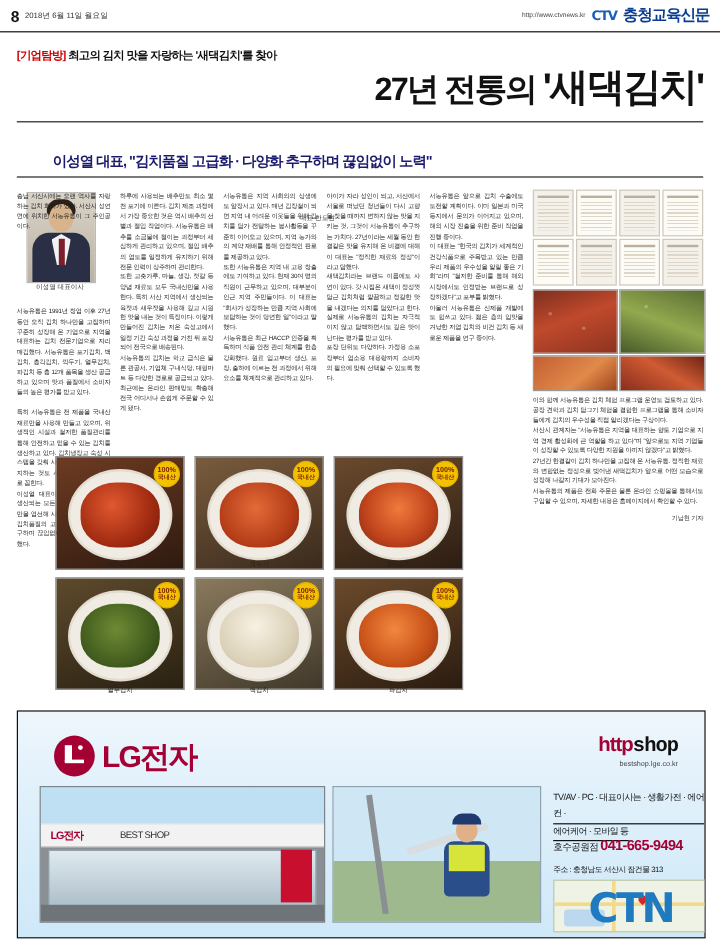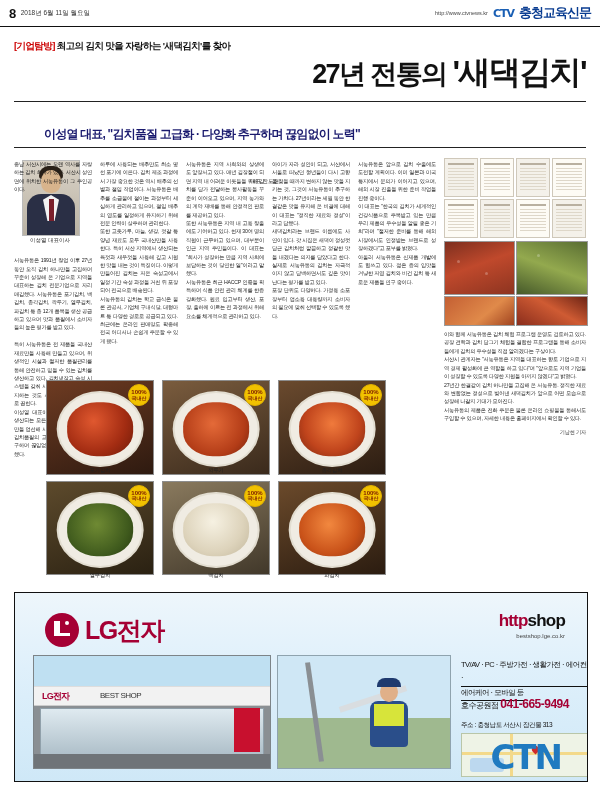--- a/index.html
+++ b/index.html
@@ -157,21 +157,21 @@
     width:34px;height:34px;border-radius:50%;background:#a50034;position:relative;
   }
   .lg-circle::before{content:"";position:absolute;left:9px;top:8px;width:6px;height:14px;background:#fff;}
   .lg-circle::after{content:"";position:absolute;left:9px;top:20px;width:16px;height:3px;background:#fff;}
   .lg-dot{position:absolute;left:20px;top:8px;width:4px;height:4px;border-radius:50%;background:#fff;}
   .lg-text{font-size:25px;font-weight:bold;color:#a50034;letter-spacing:-1.5px;}
   .ad-store{position:absolute;left:185px;top:30px;font-size:12px;font-weight:bold;letter-spacing:-0.8px;color:#111;}
   .best-shop{position:absolute;right:22px;top:18px;text-align:right;}
   .best-shop .bs{font-size:17px;font-weight:bold;letter-spacing:-0.8px;}
   .best-shop .bs .b{color:#a50034;}
-  .best-shop .bs .s{color:#111;}
+  .best-shop .bs .s{color:#111;font-family:Liberation Mono, monospace;}
   .best-shop .bsurl{font-size:6px;color:#444;margin-top:2px;}
 
   .storefront{
     position:absolute;left:18px;top:62px;width:236px;height:112px;
     background:linear-gradient(#bfe0f2 0 38%,#8a8f93 38% 100%);border:1px solid #7d8488;overflow:hidden;
   }
   .storefront .band{position:absolute;left:0;right:0;top:30px;height:18px;background:#f2f2f2;border-top:1px solid #ddd;border-bottom:1px solid #ccc;}
   .storefront .band .t{position:absolute;left:8px;top:3px;font-size:9px;font-weight:bold;color:#a50034;letter-spacing:-0.8px;}
   .storefront .band .t2{position:absolute;left:66px;top:4px;font-size:8px;font-weight:normal;color:#333;letter-spacing:-0.5px;}
   .storefront .glass{position:absolute;left:6px;right:6px;top:52px;height:46px;background:linear-gradient(#dfeaf0,#aebfc9);border:1px solid #90a0aa;}
@@ -397,21 +397,21 @@
     <div class="tech-person">
       <div class="pole"></div>
       <div class="arm"></div>
       <div class="body"></div>
       <div class="vest"></div>
       <div class="head"></div>
       <div class="cap"></div>
     </div>
 
     <div class="ad-list">
-      <div class="u">TV/AV · PC · 주방가전 · 생활가전 · 에어컨 ·</div>
+      <div class="u">TV/AV · PC · 대표이사는 · 생활가전 · 에어컨 ·</div>
       <div class="u">에어케어 · 모바일 등</div>
     </div>
 
     <div class="ad-phone">
       <span>호수공원점</span>
       <span class="num">041-665-9494</span>
     </div>
 
     <div class="ad-addr">주소 : 충청남도 서산시 잠건물 313</div>
 

